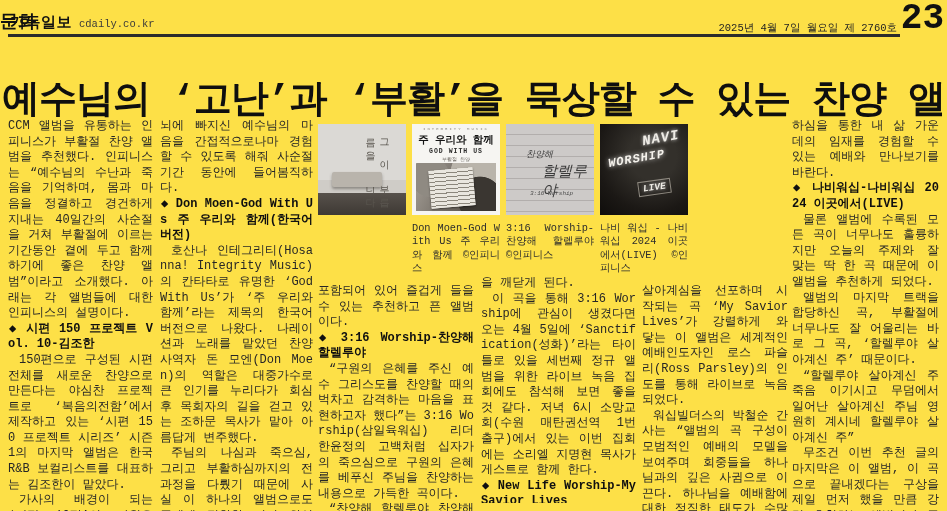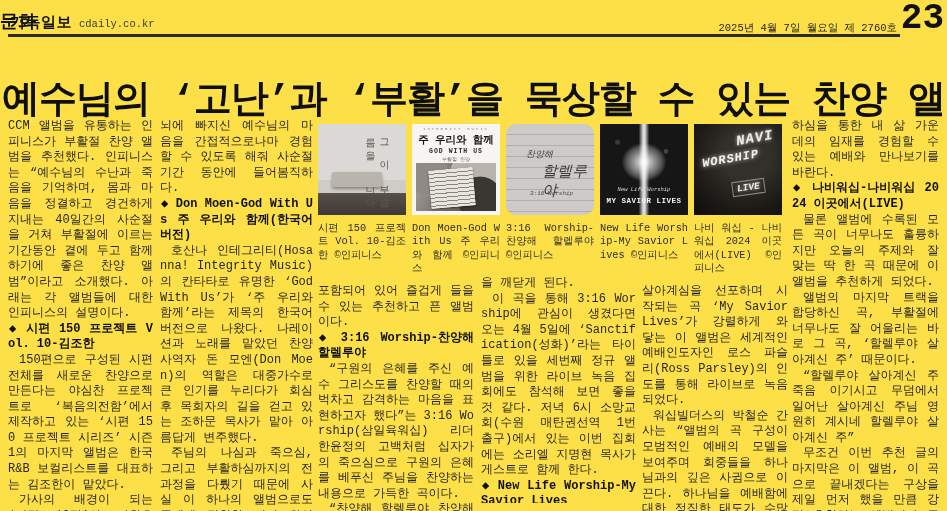--- a/index.html
+++ b/index.html
@@ -57,21 +57,21 @@
       radial-gradient(circle at 18% 30%,#8f8a82 0 26%,transparent 27%),
       radial-gradient(circle at 80% 75%,#3a3631 0 30%,transparent 31%),
       radial-gradient(circle at 75% 20%,#b9b4ab 0 35%,transparent 36%),
       linear-gradient(115deg,#a8a29a,#6e6861 55%,#4b453f);}
   .c2-paper{position:absolute;left:18px;bottom:8px;width:44px;height:38px;background:#e9e6df;
     transform:rotate(-5deg);
     background-image:repeating-linear-gradient(#e9e6df 0 3px,#8b867c 3px 4px);
     box-shadow:0 1px 2px rgba(0,0,0,.5);}
   
   .cover3{background:#cdcac8;
-    background-image:repeating-linear-gradient(#cdcac8 0 10px,#b2aeac 10px 11px);border-radius:10px;}
+    background-image:repeating-linear-gradient(#cdcac8 0 10px,#b2aeac 10px 11px);}
   .c3-l1{position:absolute;left:20px;top:24px;font-size:9px;color:#3b3b3b;font-style:italic;}
   .c3-l2{position:absolute;left:36px;top:38px;font-size:15px;color:#3b3b3b;font-style:italic;}
   .c3-l3{position:absolute;left:24px;top:66px;font-size:6px;color:#4a4a4a;font-style:italic;}
   
   .cover4{background:
       linear-gradient(90deg,transparent 0 44%,rgba(255,255,255,.85) 49% 51%,transparent 56%),
       radial-gradient(ellipse 30px 26px at 50% 42%,rgba(255,255,255,.95),rgba(255,255,255,.25) 60%,transparent 75%),
       radial-gradient(circle at 20% 20%,#3a3a3a 0 2%,transparent 3%),
       radial-gradient(circle at 75% 30%,#444 0 2%,transparent 3%),
       #161616;}
@@ -108,21 +108,20 @@
   <div class="album-strip">
 
     <figure class="album" style="margin:0">
       <div class="cover cover1">
         <div class="c1-vert">
           <span>그 이름을</span>
           <span>부릅니다</span>
         </div>
         <div class="c1-stone"></div>
       </div>
-      <figcaption class="caption">시편 150 프로젝트 Vol. 10-김조한 ©인피니스</figcaption>
     </figure>
 
     <figure class="album" style="margin:0">
       <div class="cover cover2">
         <span class="c2-label">INTEGRITY MUSIC</span>
         <span class="c2-title">주 우리와 함께</span>
         <span class="c2-sub">GOD WITH US</span>
         <span class="c2-small">부활절 찬양</span>
         <div class="c2-photo"></div>
         <div class="c2-paper"></div>
@@ -132,27 +131,20 @@
 
     <figure class="album" style="margin:0">
       <div class="cover cover3">
         <span class="c3-l1">찬양해</span>
         <span class="c3-l2">할렐루야</span>
         <span class="c3-l3">3:16 Worship</span>
       </div>
       <figcaption class="caption">3:16 Worship-찬양해 할렐루야 ©인피니스</figcaption>
     </figure>
 
-    <figure class="album" style="margin:0">
-      <div class="cover cover4">
-        <span class="c4-script">New Life Worship</span>
-        <span class="c4-title">MY SAVIOR LIVES</span>
-      </div>
-      <figcaption class="caption">New Life Worship-My Savior Lives ©인피니스</figcaption>
-    </figure>
 
     <figure class="album" style="margin:0">
       <div class="cover cover5">
         <span class="c5-navi">NAVI</span>
         <span class="c5-worship">WORSHIP</span>
         <span class="c5-live">LIVE</span>
       </div>
       <figcaption class="caption">나비 워십 - 나비 워십 2024 이곳에서(LIVE) ©인피니스</figcaption>
     </figure>
 

